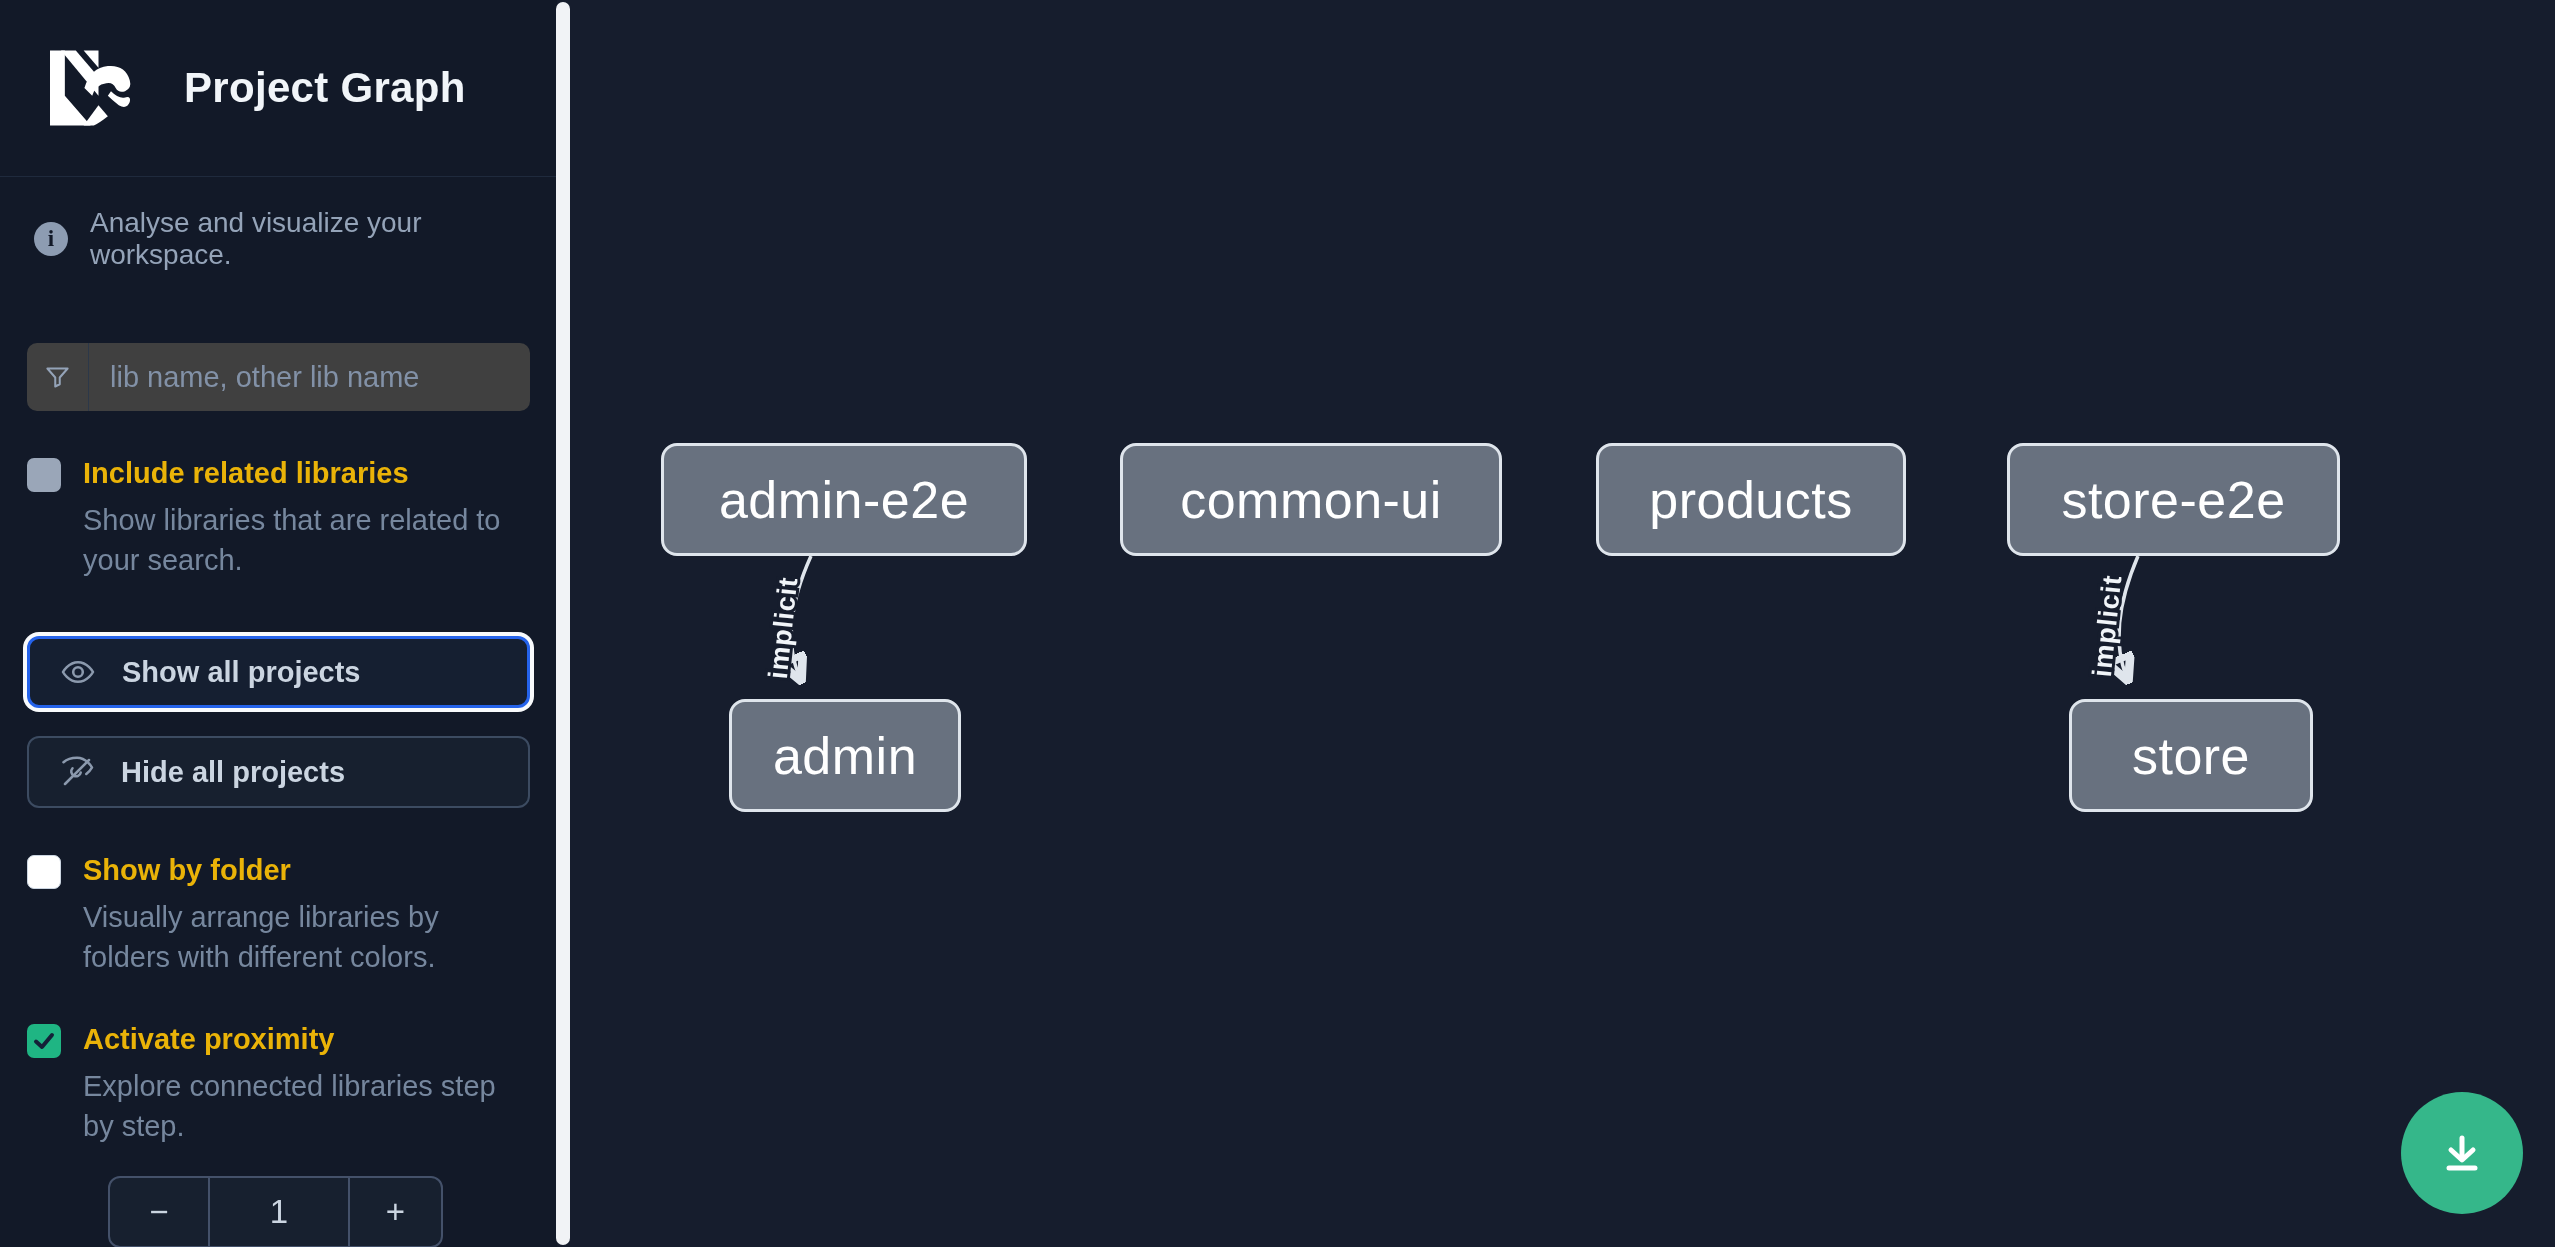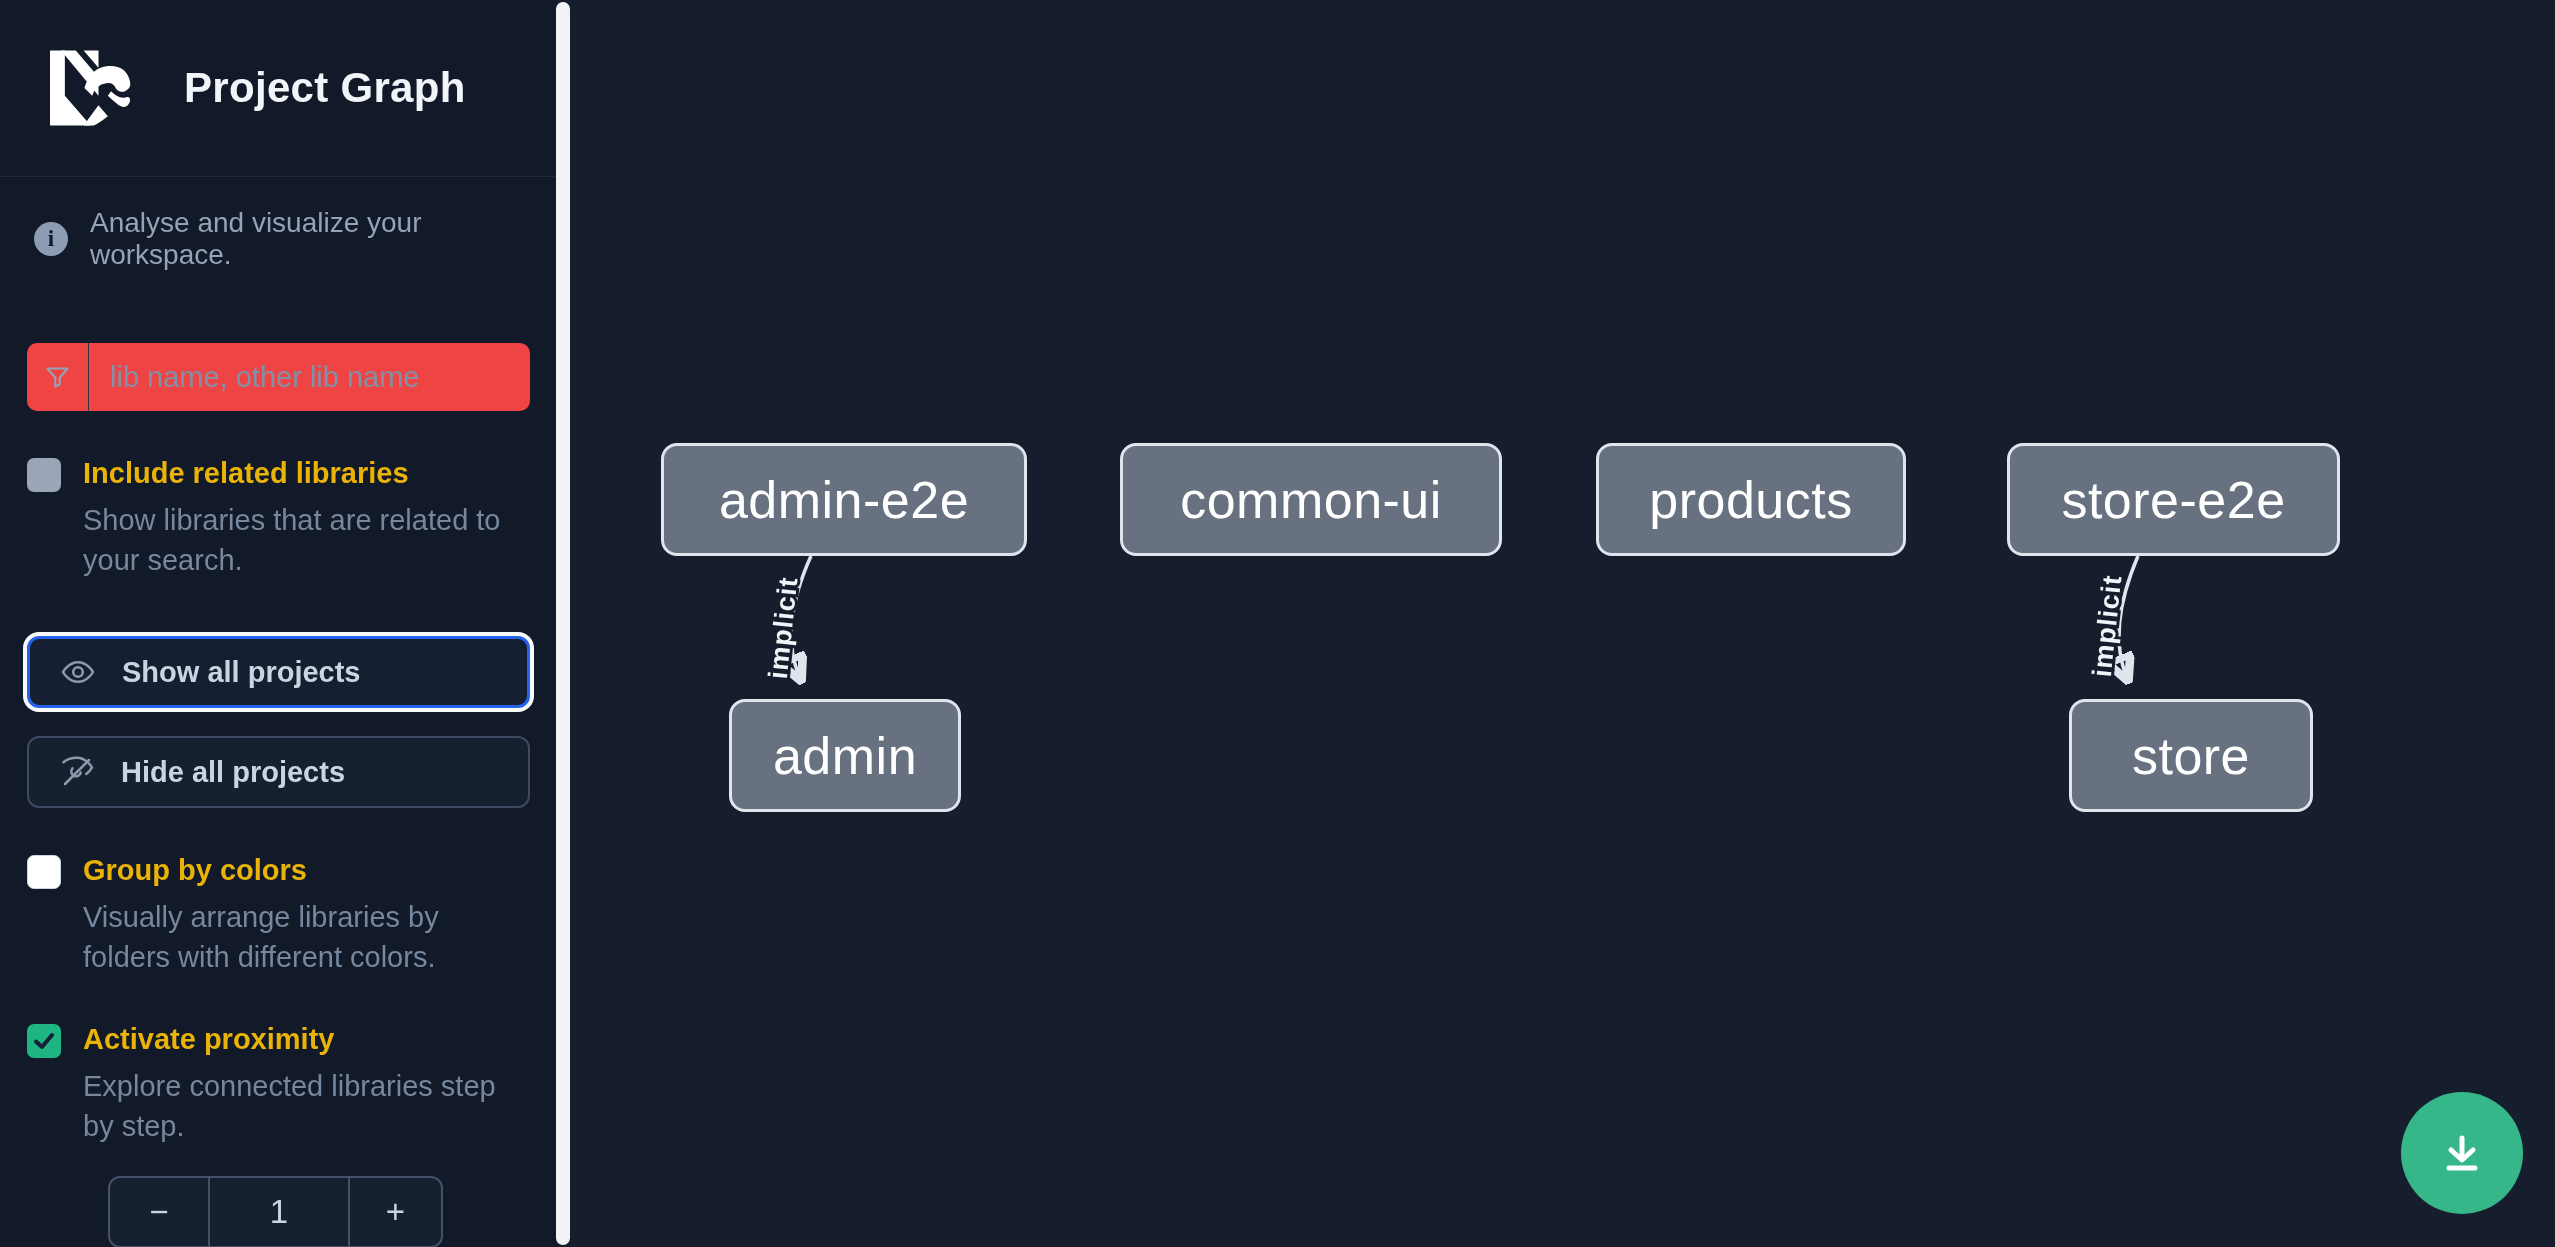--- a/index.html
+++ b/index.html
@@ -31,21 +31,21 @@
   }
   .info-row { margin:30px 34px 0; display:flex; align-items:center; gap:22px; }
   .info-icon {
     width:34px; height:34px; border-radius:50%; background:#8d9cb2;
     color:#121928; font-weight:800; font-size:23px; font-family:"Liberation Serif",serif;
     display:grid; place-items:center; flex:0 0 auto;
   }
   .info-text { font-size:28px; color:#94a3b8; }
 
   .searchbox {
-    margin:72px 27px 0; height:68px; background:#ef4444; border-radius:10px;
+    margin:72px 27px 0; height:68px; background:#404040; border-radius:10px;
     display:flex; align-items:stretch; overflow:hidden;
   }
   .search-icon-cell {
     width:62px; border-right:1px solid #2c3849; display:grid; place-items:center; cursor:pointer;
   }
   .searchbox input {
     flex:1; background:transparent; border:none; outline:none;
     font-family:"Liberation Sans",sans-serif;
     font-size:29px; color:#e2e8f0; padding:0 21px;
   }
@@ -167,21 +167,21 @@
         <path d="M3 5.5c2-1.8 5-3 9-3 6.5 0 10 6.5 10 6.5s-1.3 2.4-3.8 4.3"></path>
         <path d="M9 9.5a3.2 3.2 0 1 0 5.5 2.8"></path>
         <path d="M4 20 20 4"></path>
       </svg>
       <span>Hide all projects</span>
     </button>
   </div>
 
   <div class="option">
     <div class="checkbox plain"></div>
-    <div class="opt-label">Group by colors</div>
+    <div class="opt-label">Show by folder</div>
     <div class="opt-desc">Visually arrange libraries by folders with different colors.</div>
   </div>
 
   <div class="option">
     <div class="checkbox checked">
       <svg width="24" height="24" viewBox="0 0 24 24" fill="none" stroke="#142138" stroke-width="4" stroke-linecap="round" stroke-linejoin="round">
         <path d="M4 12.5 10 18 20 6"></path>
       </svg>
     </div>
     <div class="opt-label">Activate proximity</div>

